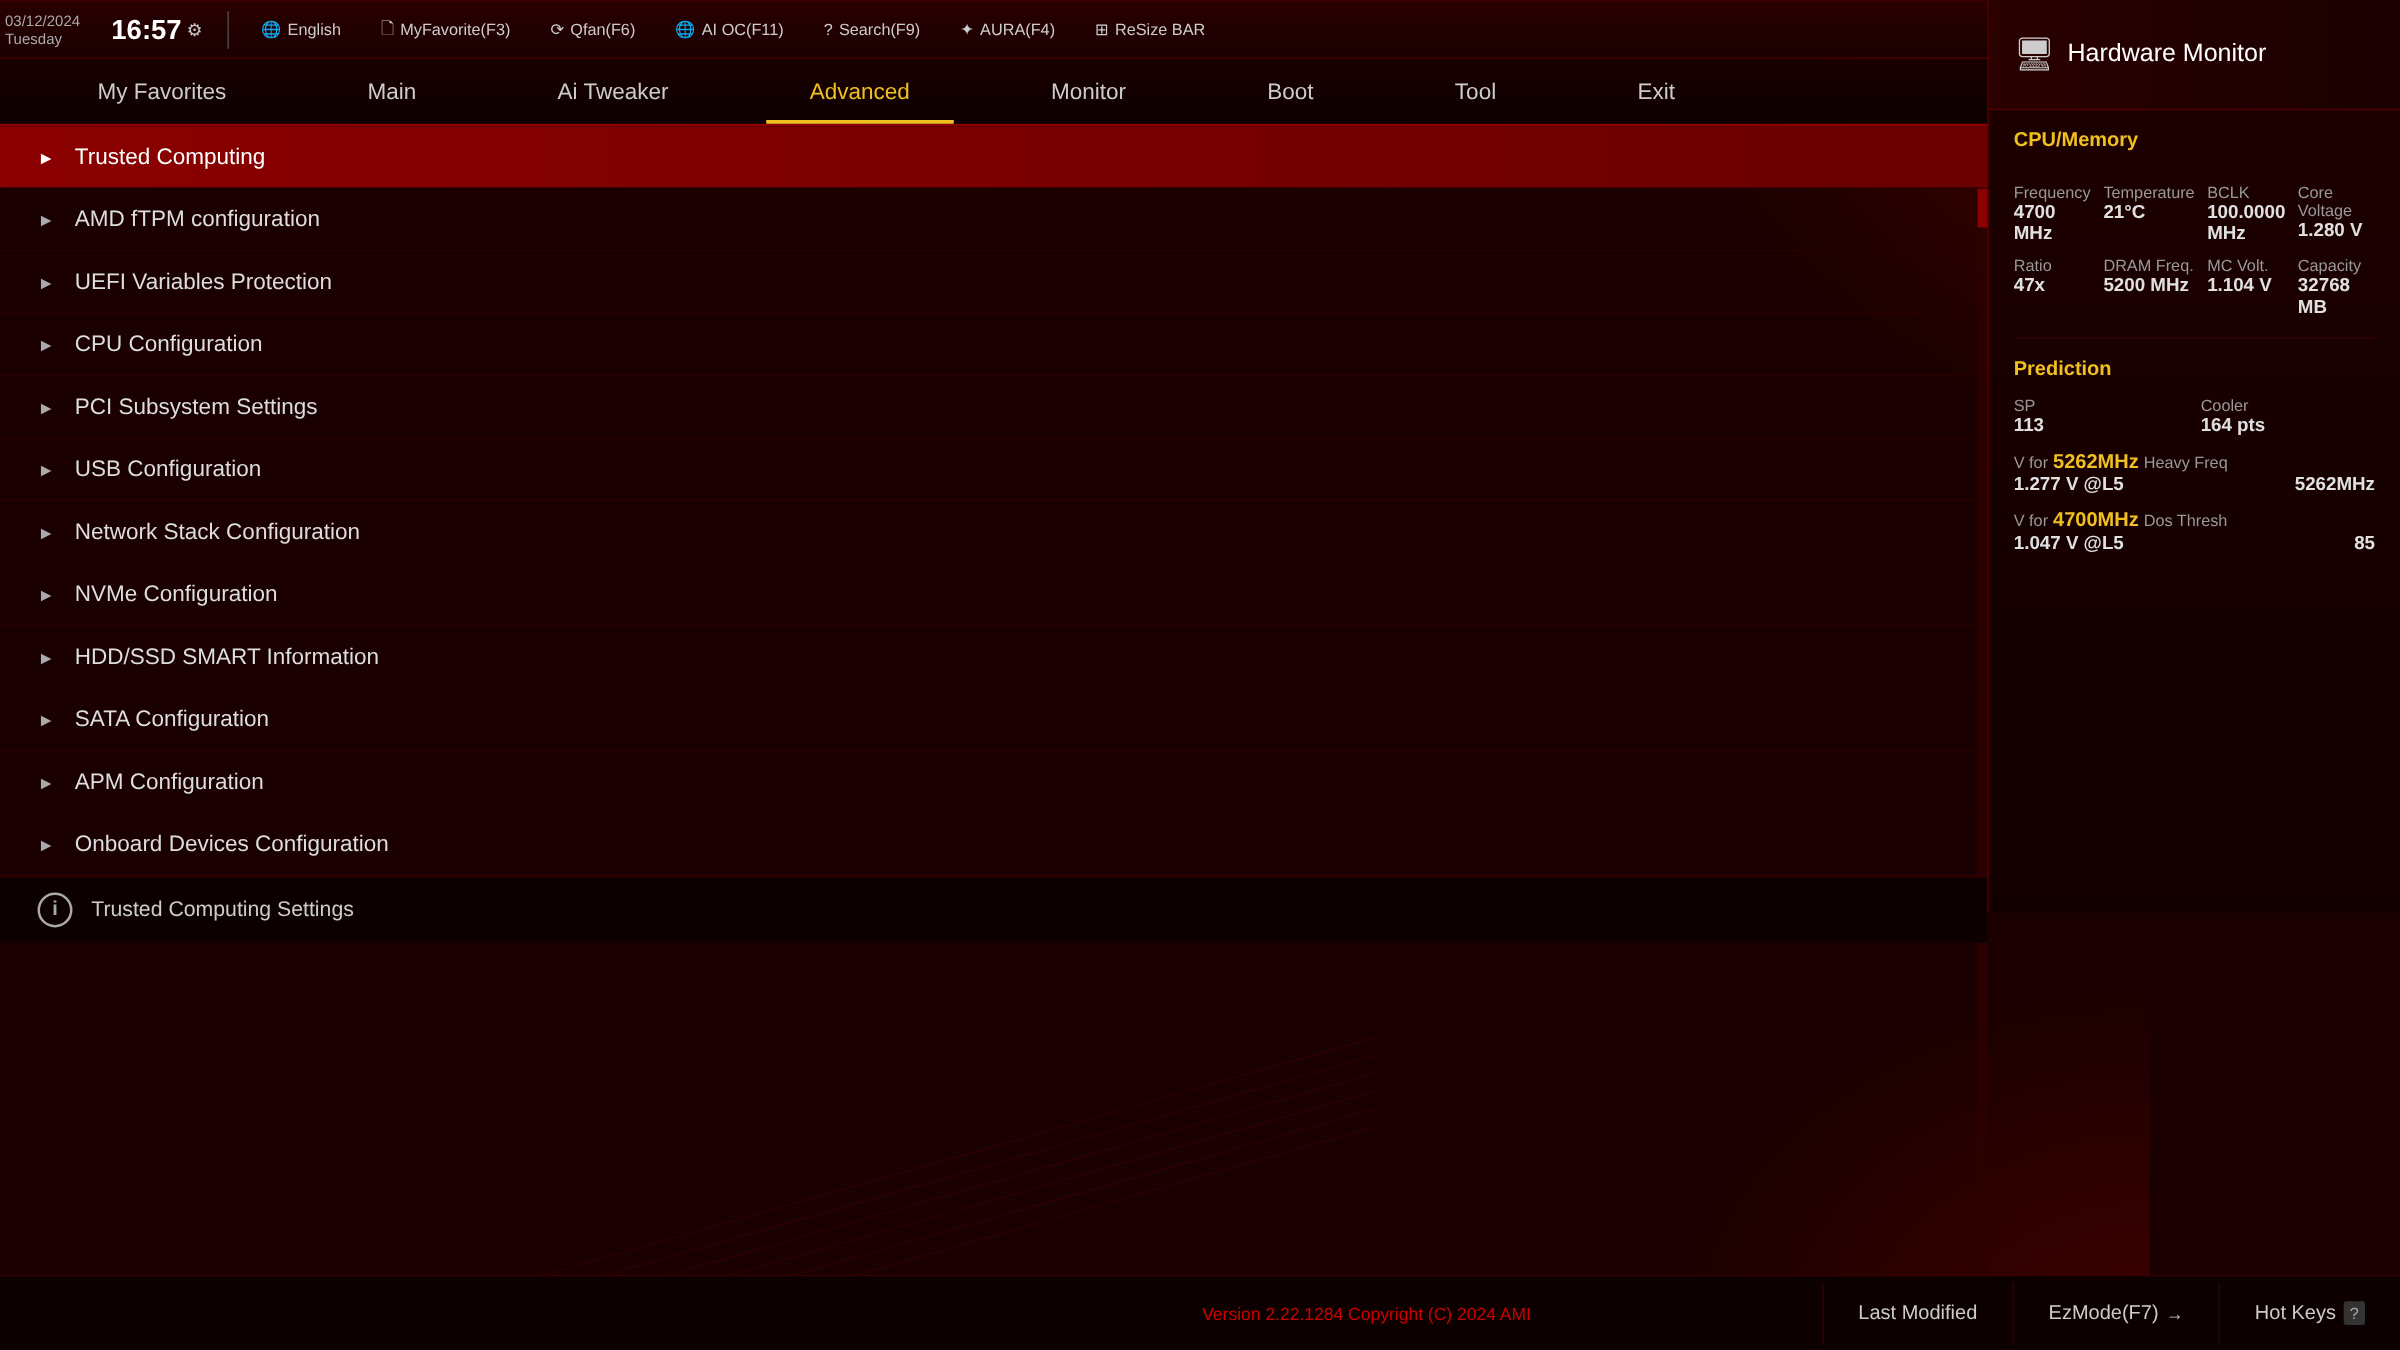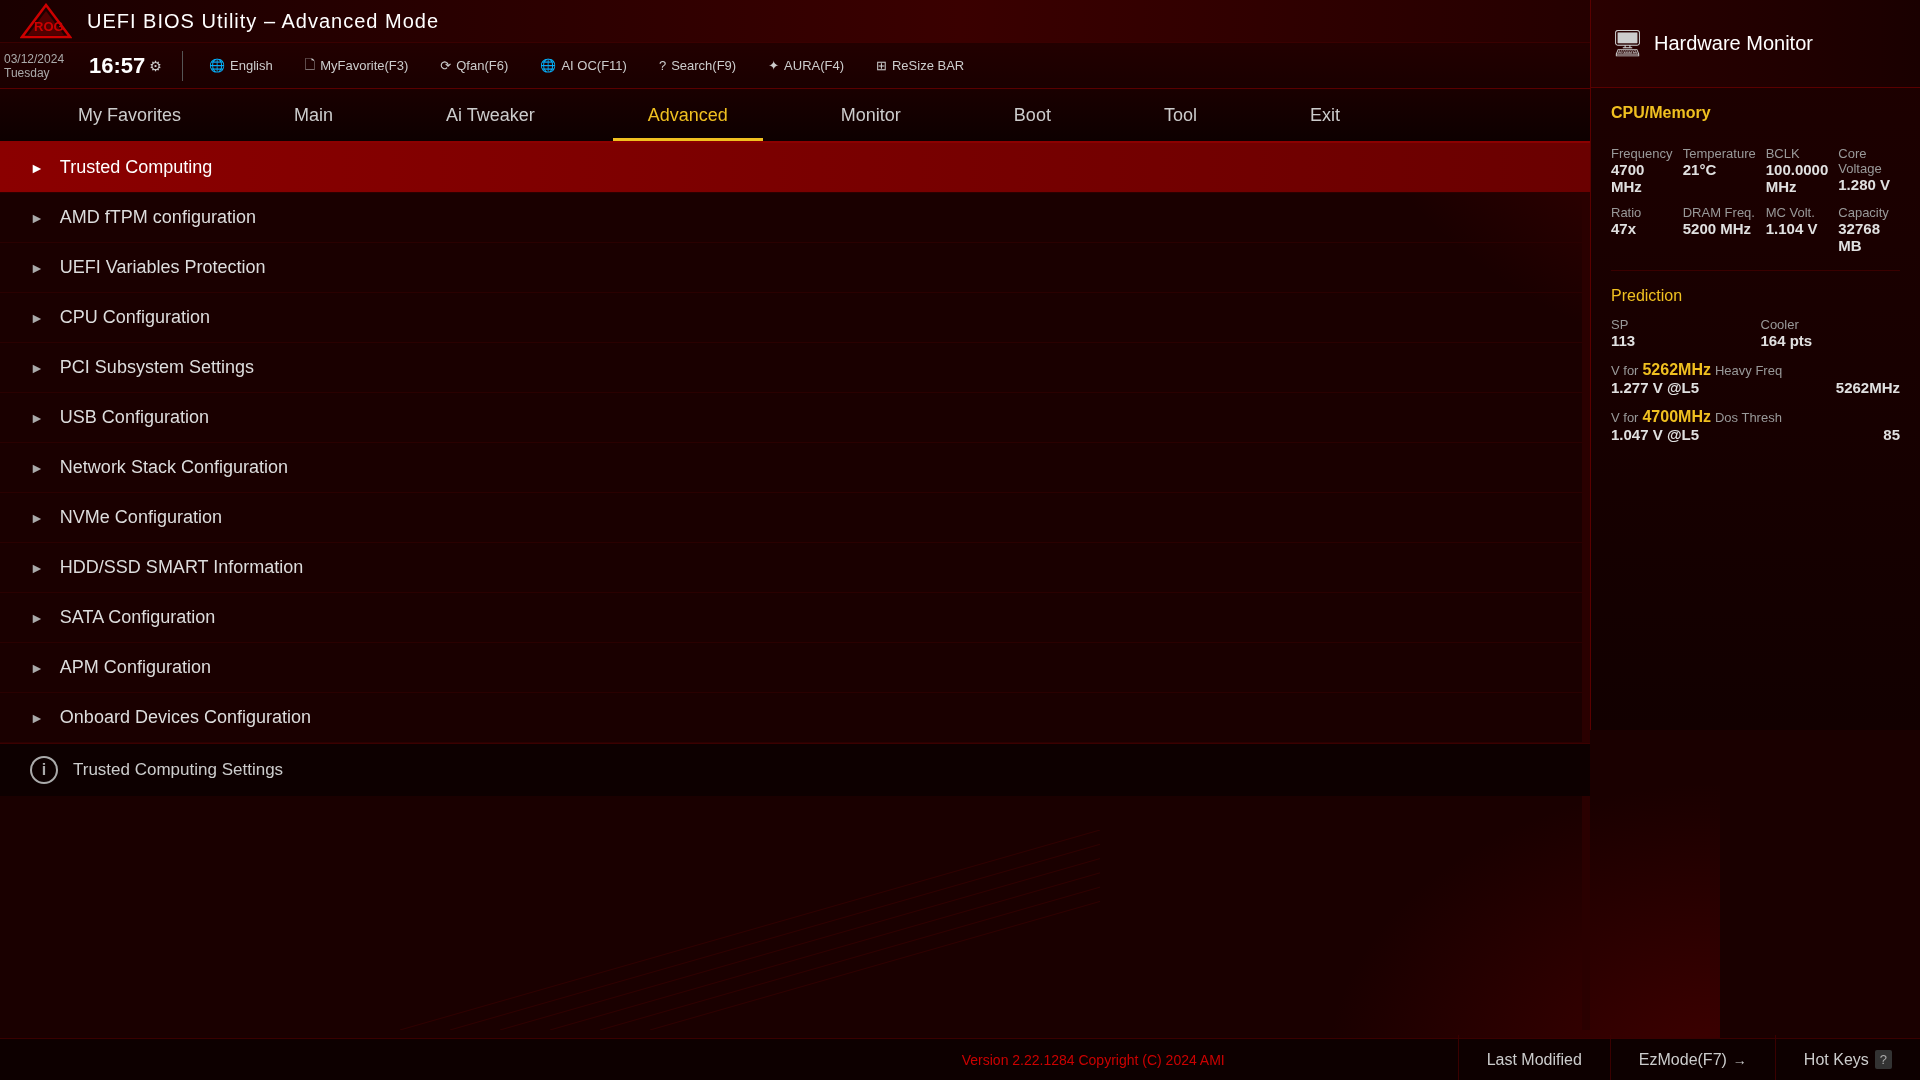--- a/index.html
+++ b/index.html
@@ -190,21 +190,21 @@
       font-weight: bold;
     }
     .hw-divider {
       height: 1px;
       background: #3a0000;
       margin: 16px 0;
     }
     .hw-prediction-title {
       color: #f0c020;
       font-size: 16px;
-      font-weight: normal;
+      font-weight: bold;
       margin-bottom: 12px;
     }
     .hw-pred-grid {
       display: grid;
       grid-template-columns: 1fr 1fr;
       gap: 12px 10px;
     }
     .hw-highlight {
       color: #f0c020;
       font-weight: bold;
@@ -291,21 +291,21 @@
       color: #cccccc;
       font-size: 17px;
     }
 
     
     .footer {
       position: absolute;
       bottom: 0;
       left: 0;
       right: 0;
-      height: 42px;
+      height: 60px;
       display: flex;
       align-items: center;
       justify-content: space-between;
       background: #0d0000;
       border-top: 1px solid #3a0000;
       z-index: 20;
     }
     .footer-center {
       flex: 1;
       text-align: center;
@@ -355,29 +355,20 @@
   <line x1="0" y1="200" x2="700" y2="0" stroke="#cc0000" stroke-width="1"></line>
   <line x1="50" y1="200" x2="750" y2="0" stroke="#cc0000" stroke-width="1"></line>
   <line x1="100" y1="200" x2="800" y2="0" stroke="#cc0000" stroke-width="1"></line>
   <line x1="150" y1="200" x2="850" y2="0" stroke="#cc0000" stroke-width="1"></line>
   <line x1="200" y1="200" x2="900" y2="0" stroke="#cc0000" stroke-width="1"></line>
   <line x1="250" y1="200" x2="950" y2="0" stroke="#cc0000" stroke-width="1"></line>
 </svg>
 
 <div class="header">
 
-  <div class="header-top">
-
-    <svg class="rog-logo" viewBox="0 0 52 36" xmlns="http://www.w3.org/2000/svg">
-      <polygon points="26,2 50,34 2,34" fill="none" stroke="#cc0000" stroke-width="2.5"></polygon>
-      <polygon points="26,8 44,32 8,32" fill="#cc0000" opacity="0.3"></polygon>
-      <text x="14" y="28" font-size="13" fill="#cc0000" font-weight="bold" font-family="Arial">ROG</text>
-    </svg>
-    <span class="title-text">UEFI BIOS Utility – Advanced Mode</span>
-  </div>
 
   <div class="header-toolbar">
 
     <div class="datetime">
       <span style="font-size:12px;color:#aaa;">03/12/2024</span>
       <span style="font-size:12px;color:#aaa;">Tuesday</span>
     </div>
     <div style="display:flex;align-items:center;gap:2px;">
       <span class="time-large">16:57</span>
       <span class="settings-gear" title="Settings">⚙</span>

